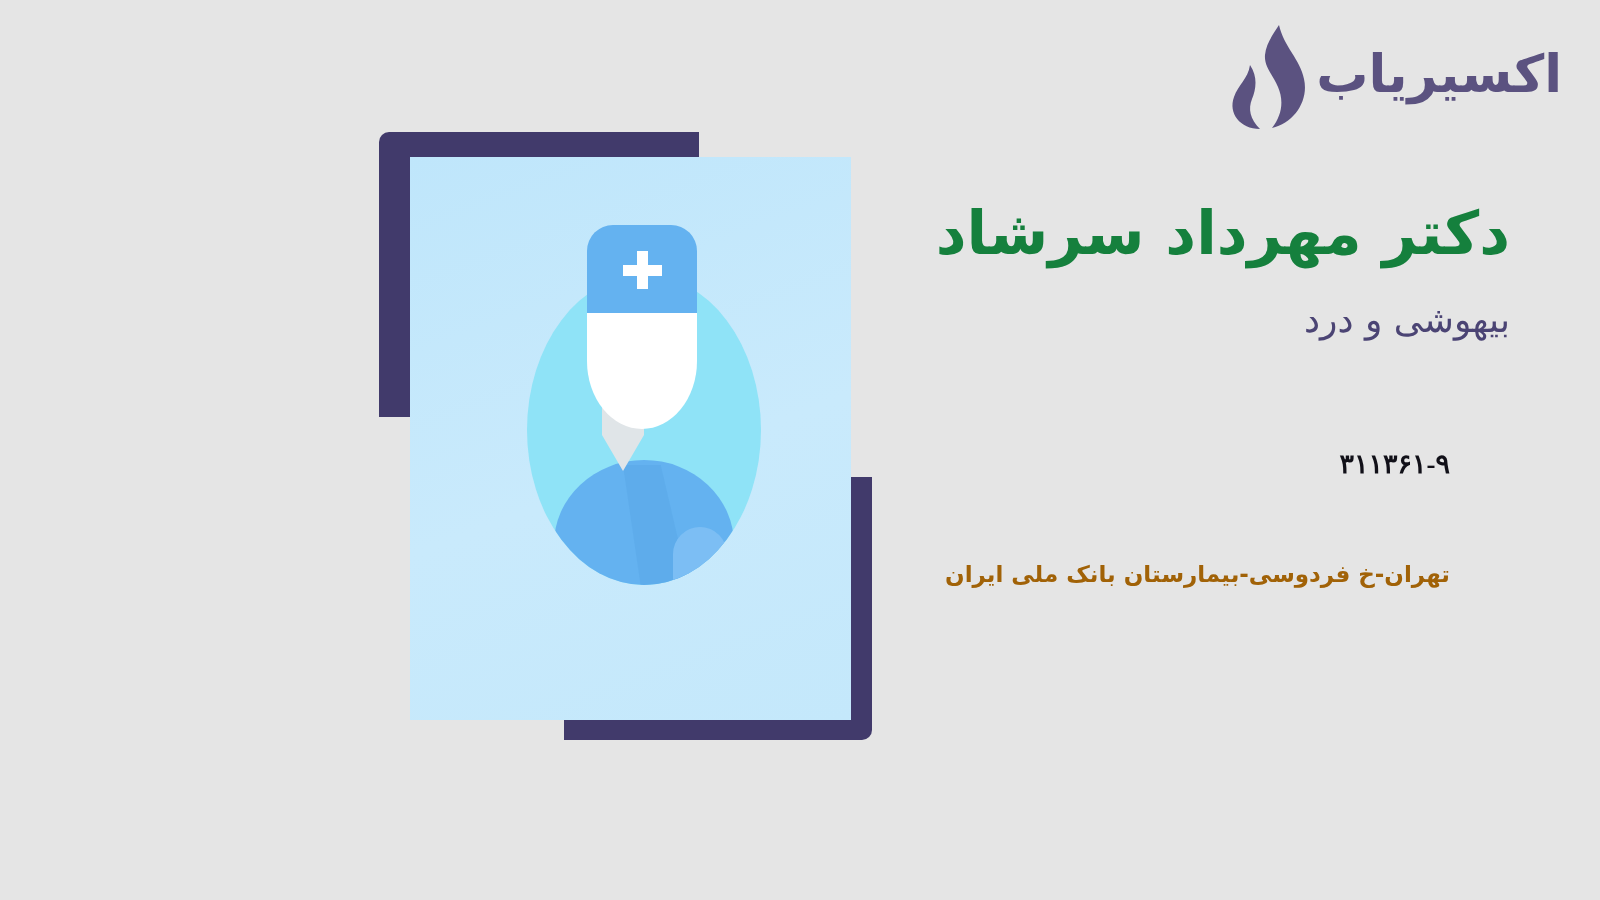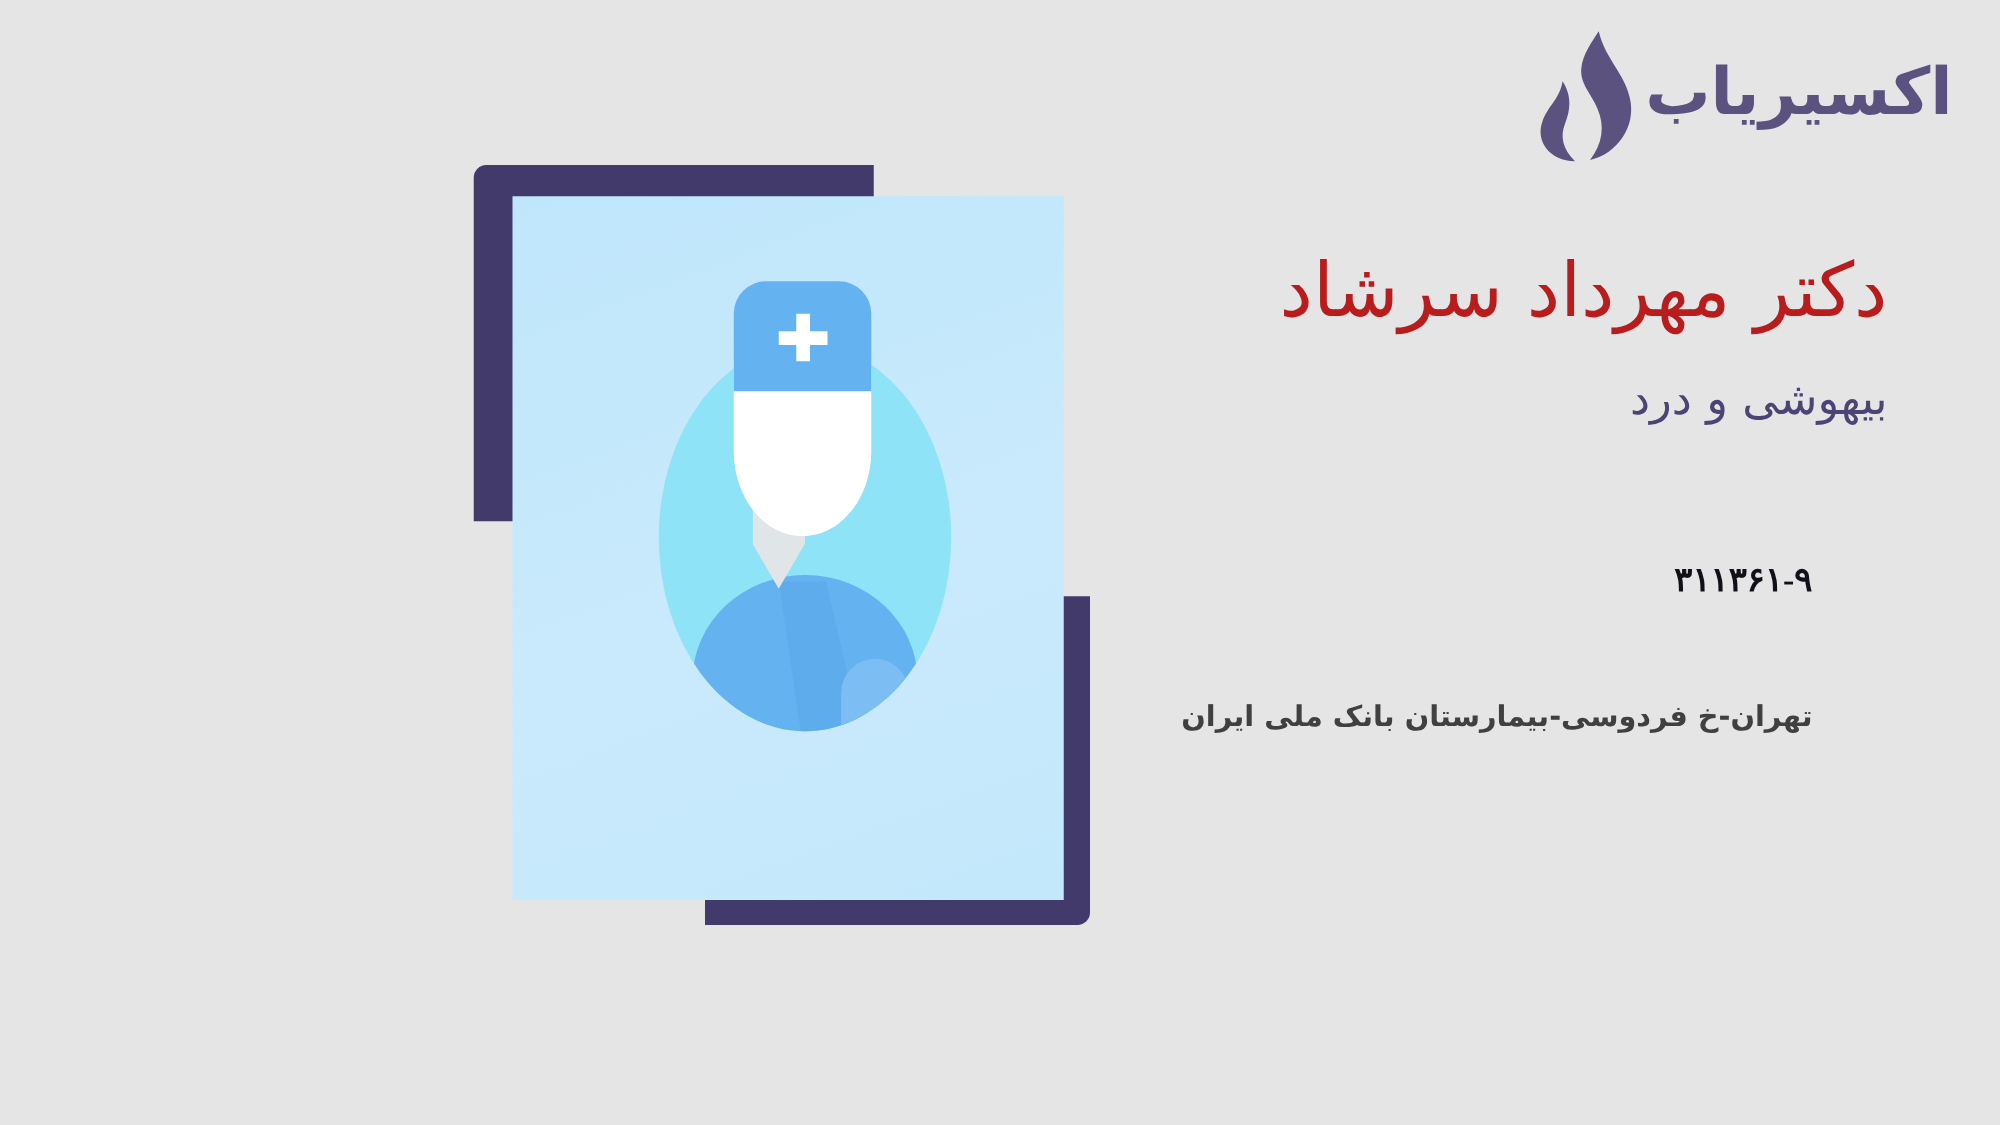--- a/index.html
+++ b/index.html
@@ -190,22 +190,22 @@
     position: absolute;
     right: 90px;
     top: 196px;
     width: 680px;
     text-align: right;
     direction: rtl;
   }
   .doc-name {
     font-family: "DejaVu Sans", "Liberation Sans", sans-serif;
     font-size: 60px;
-    font-weight: 400;
-    color: #b91c1c;
+    font-weight: 700;
+    color: #15803d;
     line-height: 1.25;
     margin: 0;
     white-space: nowrap;
     text-align: right;
   }
   .doc-specialty {
     font-family: "DejaVu Serif", "Liberation Serif", serif;
     font-size: 36px;
     font-weight: 400;
     color: #4b4474;
@@ -223,21 +223,21 @@
     direction: rtl;
     white-space: nowrap;
   }
   .doc-address {
     position: absolute;
     right: 60px;
     top: 365px;
     font-family: "DejaVu Sans", "Liberation Sans", sans-serif;
     font-size: 23px;
     font-weight: 700;
-    color: #404040;
+    color: #a16207;
     direction: rtl;
     white-space: nowrap;
   }
 
   
   .bar {
     position: absolute;
     left: 1370px;
     width: 250px;
     background: #413a6b;

